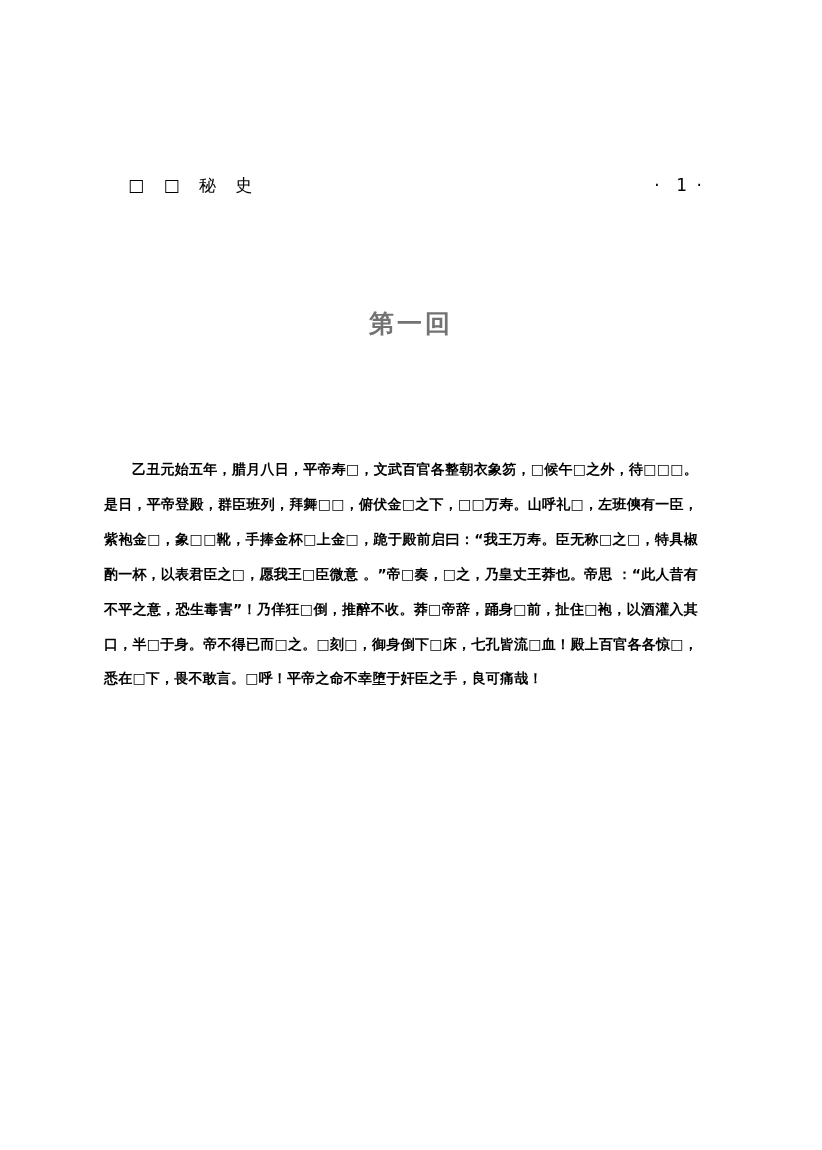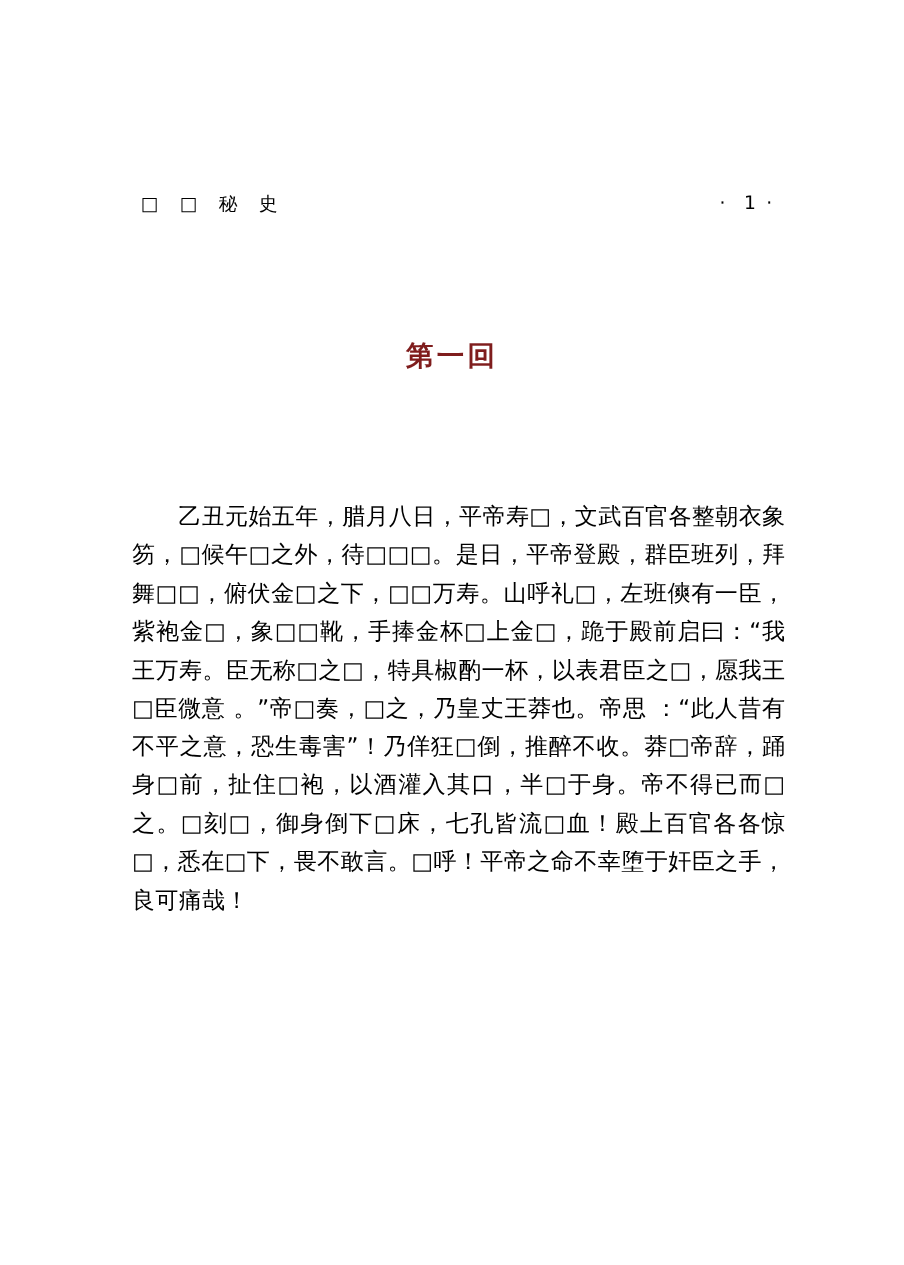--- a/index.html
+++ b/index.html
@@ -45,46 +45,46 @@
     white-space: pre;
   }
 
   
   .chapter-block {
     position: absolute;
     left: 0;
     right: 0;
     top: 308px;
     text-align: center;
-    color: #7f1d1d;
+    color: #737373;
   }
   .chapter-number {
     font-size: 25px;
     font-weight: 700;
     letter-spacing: 3px;
     line-height: 1.25;
     white-space: pre;
   }
   .chapter-couplet {
     font-size: 27px;
     font-weight: 700;
     letter-spacing: 1px;
     line-height: 1.3;
     margin-top: 9px;
     white-space: pre;
   }
 
   
   .body-text {
     position: absolute;
-    left: 120px;
+    left: 104px;
     top: 452px;
     width: 594px;
-    font-size: 21px;
-    font-weight: 400;
+    font-size: 14px;
+    font-weight: 700;
     line-height: 34.9px;
     text-align: justify;
     text-justify: inter-ideograph;
     letter-spacing: 0.2px;
   }
   .para {
     margin: 0;
     text-indent: 2em;
     text-align: justify;
     text-justify: inter-ideograph;

